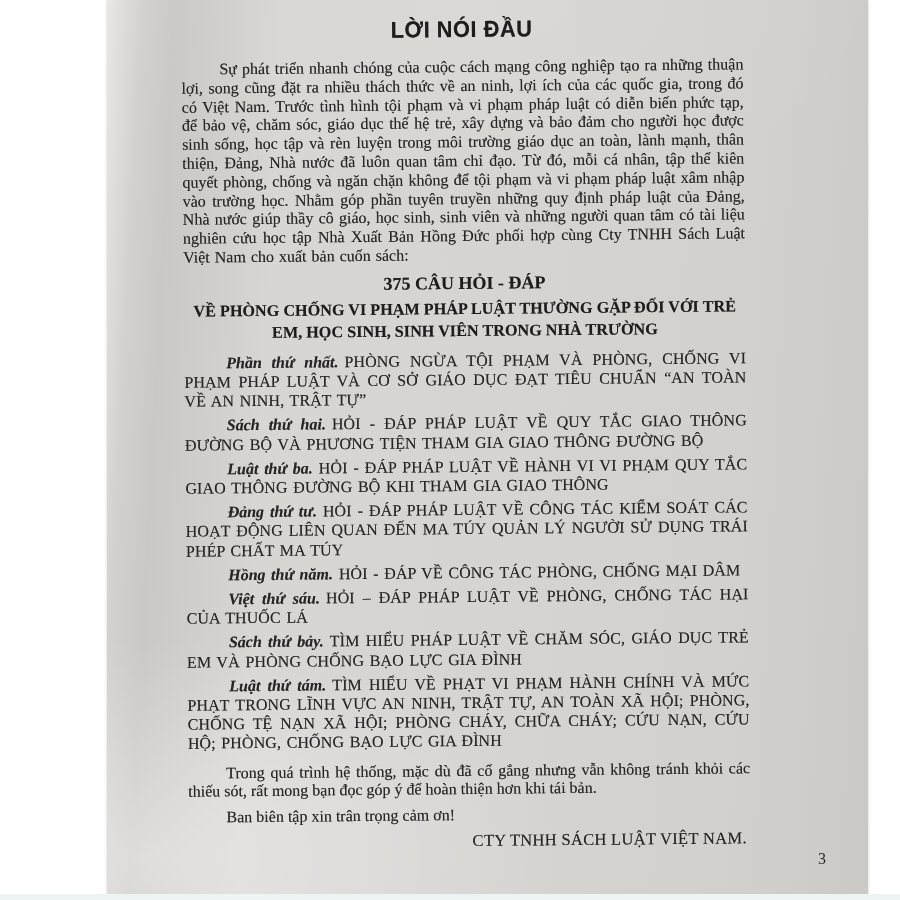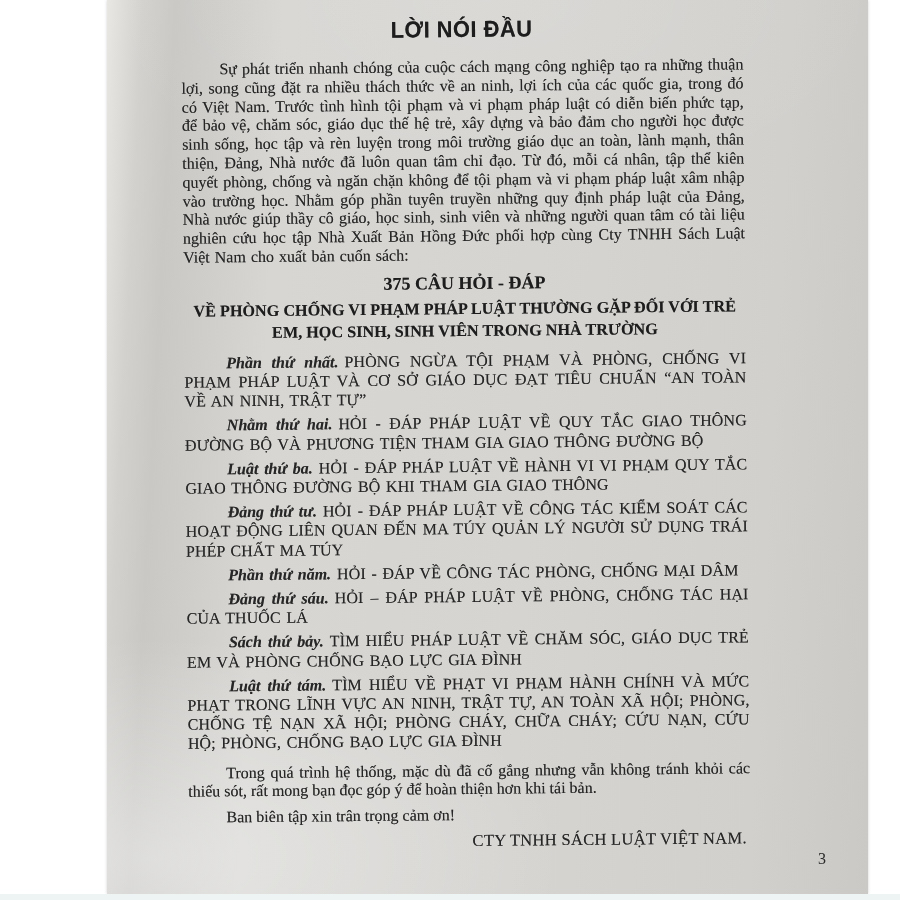--- a/index.html
+++ b/index.html
@@ -90,25 +90,25 @@
 
     <h1 class="page-title"><span>LỜI NÓI ĐẦU</span></h1>
 
     <p class="intro">Sự phát triển nhanh chóng của cuộc cách mạng công nghiệp tạo ra những thuận lợi, song cũng đặt ra nhiều thách thức về an ninh, lợi ích của các quốc gia, trong đó có Việt Nam. Trước tình hình tội phạm và vi phạm pháp luật có diễn biến phức tạp, để bảo vệ, chăm sóc, giáo dục thế hệ trẻ, xây dựng và bảo đảm cho người học được sinh sống, học tập và rèn luyện trong môi trường giáo dục an toàn, lành mạnh, thân thiện, Đảng, Nhà nước đã luôn quan tâm chỉ đạo. Từ đó, mỗi cá nhân, tập thể kiên quyết phòng, chống và ngăn chặn không để tội phạm và vi phạm pháp luật xâm nhập vào trường học. Nhằm góp phần tuyên truyền những quy định pháp luật của Đảng, Nhà nước giúp thầy cô giáo, học sinh, sinh viên và những người quan tâm có tài liệu nghiên cứu học tập Nhà Xuất Bản Hồng Đức phối hợp cùng Cty TNHH Sách Luật Việt Nam cho xuất bản cuốn sách:</p>
 
     <p class="book-title">375 CÂU HỎI - ĐÁP</p>
     <p class="book-subtitle">VỀ PHÒNG CHỐNG VI PHẠM PHÁP LUẬT THƯỜNG GẶP ĐỐI VỚI TRẺ EM, HỌC SINH, SINH VIÊN TRONG NHÀ TRƯỜNG</p>
 
     <div class="parts">
       <p class="part"><span class="part-label">Phần thứ nhất.</span><span>PHÒNG NGỪA TỘI PHẠM VÀ PHÒNG, CHỐNG VI PHẠM PHÁP LUẬT VÀ CƠ SỞ GIÁO DỤC ĐẠT TIÊU CHUẨN “AN TOÀN VỀ AN NINH, TRẬT TỰ”</span></p>
-      <p class="part"><span class="part-label">Nhằm thứ hai.</span><span>HỎI - ĐÁP PHÁP LUẬT VỀ QUY TẮC GIAO THÔNG ĐƯỜNG BỘ VÀ PHƯƠNG TIỆN THAM GIA GIAO THÔNG ĐƯỜNG BỘ</span></p>
+      <p class="part"><span class="part-label">Sách thứ hai.</span><span>HỎI - ĐÁP PHÁP LUẬT VỀ QUY TẮC GIAO THÔNG ĐƯỜNG BỘ VÀ PHƯƠNG TIỆN THAM GIA GIAO THÔNG ĐƯỜNG BỘ</span></p>
       <p class="part"><span class="part-label">Luật thứ ba.</span><span>HỎI - ĐÁP PHÁP LUẬT VỀ HÀNH VI VI PHẠM QUY TẮC GIAO THÔNG ĐƯỜNG BỘ KHI THAM GIA GIAO THÔNG</span></p>
       <p class="part"><span class="part-label">Đảng thứ tư.</span><span>HỎI - ĐÁP PHÁP LUẬT VỀ CÔNG TÁC KIỂM SOÁT CÁC HOẠT ĐỘNG LIÊN QUAN ĐẾN MA TÚY QUẢN LÝ NGƯỜI SỬ DỤNG TRÁI PHÉP CHẤT MA TÚY</span></p>
-      <p class="part"><span class="part-label">Phần thứ năm.</span><span>HỎI - ĐÁP VỀ CÔNG TÁC PHÒNG, CHỐNG MẠI DÂM</span></p>
-      <p class="part"><span class="part-label">Đảng thứ sáu.</span><span>HỎI – ĐÁP PHÁP LUẬT VỀ PHÒNG, CHỐNG TÁC HẠI CỦA THUỐC LÁ</span></p>
+      <p class="part"><span class="part-label">Hồng thứ năm.</span><span>HỎI - ĐÁP VỀ CÔNG TÁC PHÒNG, CHỐNG MẠI DÂM</span></p>
+      <p class="part"><span class="part-label">Việt thứ sáu.</span><span>HỎI – ĐÁP PHÁP LUẬT VỀ PHÒNG, CHỐNG TÁC HẠI CỦA THUỐC LÁ</span></p>
       <p class="part"><span class="part-label">Sách thứ bảy.</span><span>TÌM HIỂU PHÁP LUẬT VỀ CHĂM SÓC, GIÁO DỤC TRẺ EM VÀ PHÒNG CHỐNG BẠO LỰC GIA ĐÌNH</span></p>
       <p class="part"><span class="part-label">Luật thứ tám.</span><span>TÌM HIỂU VỀ PHẠT VI PHẠM HÀNH CHÍNH VÀ MỨC PHẠT TRONG LĨNH VỰC AN NINH, TRẬT TỰ, AN TOÀN XÃ HỘI; PHÒNG, CHỐNG TỆ NẠN XÃ HỘI; PHÒNG CHÁY, CHỮA CHÁY; CỨU NẠN, CỨU HỘ; PHÒNG, CHỐNG BẠO LỰC GIA ĐÌNH</span></p>
     </div>
 
     <p class="closing">Trong quá trình hệ thống, mặc dù đã cố gắng nhưng vẫn không tránh khỏi các thiếu sót, rất mong bạn đọc góp ý để hoàn thiện hơn khi tái bản.</p>
     <p class="thanks">Ban biên tập xin trân trọng cảm ơn!</p>
     <p class="signature">CTY TNHH SÁCH LUẬT VIỆT NAM.</p>
   </div>
 
   <div class="page-number">3</div>

